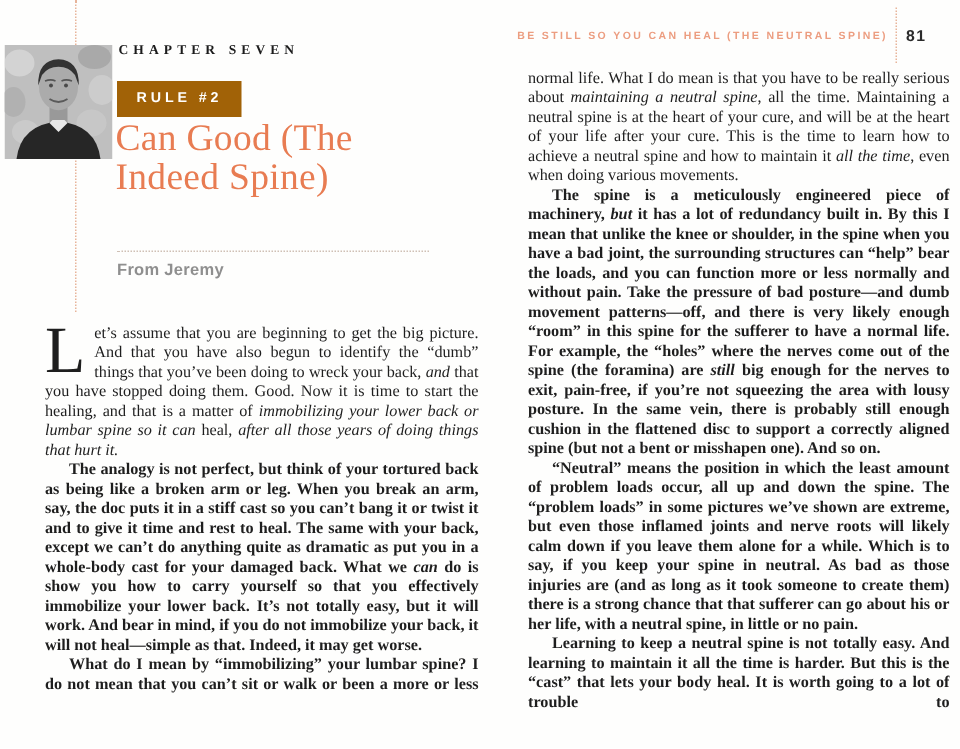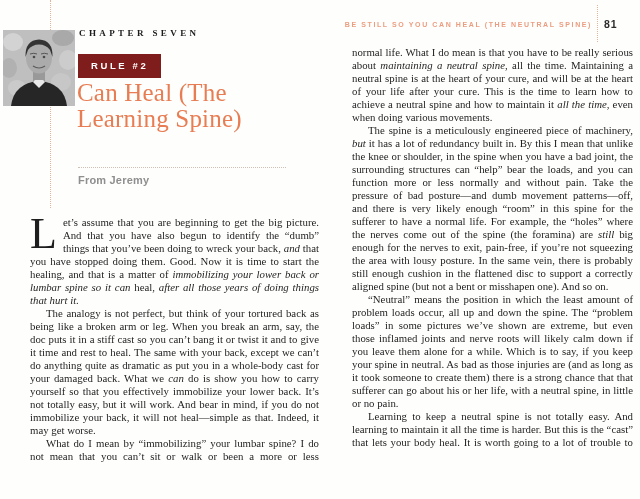--- a/index.html
+++ b/index.html
@@ -21,21 +21,21 @@
   .photo svg { display:block; }
 
   
   .chapter-label {
     position:absolute; left:79px; top:28px;
     font-family:"Liberation Serif", serif; font-weight:bold;
     font-size:9px; letter-spacing:3.4px; color:#1c1c1c; white-space:nowrap;
   }
   .rule-badge {
     position:absolute; left:78px; top:54px; height:24px; line-height:24px;
-    padding:0 13px; background:#7f1d1d; color:#ffffff;
+    padding:0 13px; background:#a16207; color:#ffffff;
     font-family:"Liberation Sans", sans-serif; font-weight:bold;
     font-size:9.5px; letter-spacing:2.6px; white-space:nowrap;
   }
   .chapter-title {
     position:absolute; left:77px; top:80px; width:240px;
     font-size:25px; line-height:25.5px; color:#e87c52; letter-spacing:0.2px;
   }
   .byline {
     position:absolute; left:78px; top:174px;
     font-family:"Liberation Sans", sans-serif; font-weight:bold;
@@ -54,21 +54,21 @@
     font-size:10.5px; letter-spacing:1px; color:#2b2b2b;text-align:center;
   }
 
   
   .body-col { position:absolute; color:#1e1e1e; }
   .col-left  { left:30px;  top:216px; width:289px; }
   .col-right { left:352px; top:46px;  width:281px; }
   .body-col p {
     margin:0; text-align:justify; font-size:10.8px; line-height:13px;
   }
-  .body-col p + p { text-indent:16px; }
+  .body-col p + p { text-indent:16px;font-weight:bold; }
   .body-col p.justify-last { text-align-last:justify; }
   .body-col em { font-style:italic; }
   .dropcap {
     float:left; font-size:44px; line-height:34px; height:37px;
     padding:1px 6px 0 0; color:#1e1e1e;
   }
 </style>
 </head>
 <body>
 
@@ -96,22 +96,22 @@
       <circle cx="41" cy="27" r="1.3" fill="#4a4a4a"></circle>
       <path d="M30 36 Q36 40 42 36" stroke="#5a5a5a" stroke-width="1.2" fill="none"></path>
       <path d="M27 24 Q31 22.5 34 24" stroke="#555555" stroke-width="1" fill="none"></path>
       <path d="M38 24 Q41 22.5 45 24" stroke="#555555" stroke-width="1" fill="none"></path>
     </svg>
   </div>
 
   <div class="chapter-label">CHAPTER SEVEN</div>
   <div class="rule-badge">RULE #2</div>
   <div class="chapter-title">
-    <div>Can Heal (The</div>
-    <div>Learning Spine)</div>
+    <div>Can Good (The</div>
+    <div>Indeed Spine)</div>
   </div>
   <div class="byline">From Jeremy</div>
 
   <div class="running-title">BE STILL SO YOU CAN HEAL (THE NEUTRAL SPINE)</div>
   <div class="page-number">81</div>
 
   <div class="body-col col-left">
       <p><span class="dropcap">L</span><span>et’s assume that you are beginning to get the big picture. And that you have also begun to identify the “dumb” things that you’ve been doing to wreck your back, </span><em>and</em><span> that you have stopped doing them. Good. Now it is time to start the healing, and that is a matter of </span><em>immobilizing your lower back or lumbar spine so it can</em><span> heal, </span><em>after all those years of doing things that hurt it.</em></p>
       <p><span>The analogy is not perfect, but think of your tortured back as being like a broken arm or leg. When you break an arm, say, the doc puts it in a stiff cast so you can’t bang it or twist it and to give it time and rest to heal. The same with your back, except we can’t do anything quite as dramatic as put you in a whole-body cast for your damaged back. What we </span><em>can</em><span> do is show you how to carry yourself so that you effectively immobilize your lower back. It’s not totally easy, but it will work. And bear in mind, if you do not immobilize your back, it will not heal—simple as that. Indeed, it may get worse.</span></p>
       <p class="justify-last"><span>What do I mean by “immobilizing” your lumbar spine? I do not mean that you can’t sit or walk or been a more or less</span></p>

